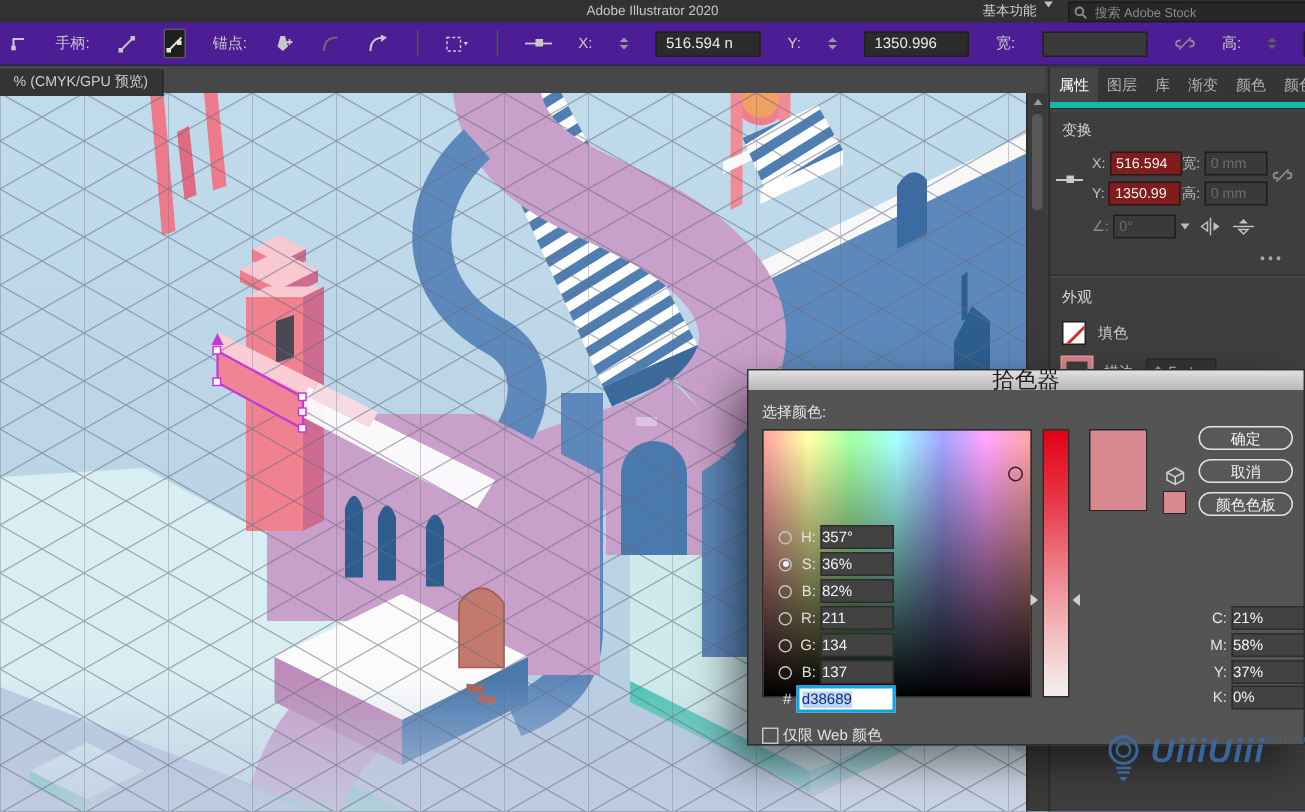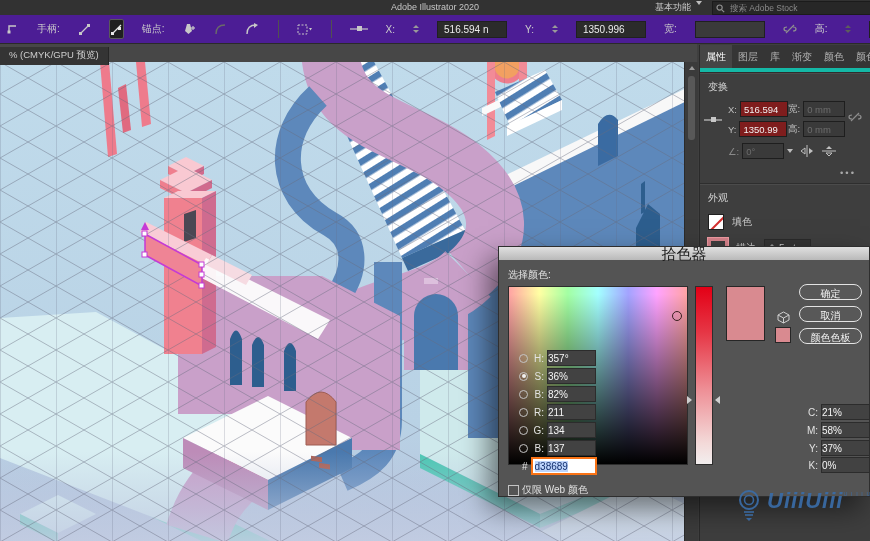--- a/index.html
+++ b/index.html
@@ -70,21 +70,21 @@
   .harrow.r{left:216px;top:149px;border-right:5px solid #cfcfcf}
   .preview{position:absolute;left:227px;top:39px;width:37px;height:53px;border:1px solid #262626}
   .minicube{position:absolute;left:278px;top:64px}
   .minis{position:absolute;left:276px;top:80px;width:14px;height:14px;border:1px solid #262626}
   .dbtn{position:absolute;left:300px;width:63px;height:16px;border:1px solid #e3e3e3;border-radius:9px;background:#585858;color:#f2f2f2;text-align:center;line-height:15px;font-size:10px;cursor:pointer}
   .drow{position:absolute;display:flex;align-items:center;gap:3px;color:#e2e2e2}
   .rad{width:9px;height:9px;border:1px solid #c4c4c4;border-radius:50%;position:relative;box-sizing:border-box;cursor:pointer}
   .rad.sel::after{content:"";position:absolute;left:1.5px;top:1.5px;width:4px;height:4px;border-radius:50%;background:#f0f0f0}
   .dlab{display:inline-block;width:13px;text-align:right}
   .dfield{width:47px;height:14px;background:#424242;border:1px solid #2c2c2c;display:flex;align-items:center;padding:0 0;color:#f5f5f5}
-  .hexfield{width:58px;height:14px;background:#ffffff;border:2px solid #f97316;display:flex;align-items:center;padding:0 2px}
+  .hexfield{width:58px;height:14px;background:#ffffff;border:2px solid #0ea5e9;display:flex;align-items:center;padding:0 2px}
   .hexfield span{background:#bed5fb;color:#14306e;font-size:10px}
   .chk{width:9px;height:9px;border:1px solid #c4c4c4;background:transparent;cursor:pointer}
   
   .wm{position:absolute;left:737px;top:489px;display:flex;align-items:flex-start;gap:6px;z-index:50;opacity:.92}
   .wmcol{display:flex;flex-direction:row}
   .wmtext{font-size:22px;font-weight:bold;font-style:italic;color:#3a6ca7;letter-spacing:1px;line-height:24px}
   .wmsub{font-size:5.5px;letter-spacing:3.6px;color:#3a6ca7;margin-top:2px}
 </style>
 </head>
 <body>

